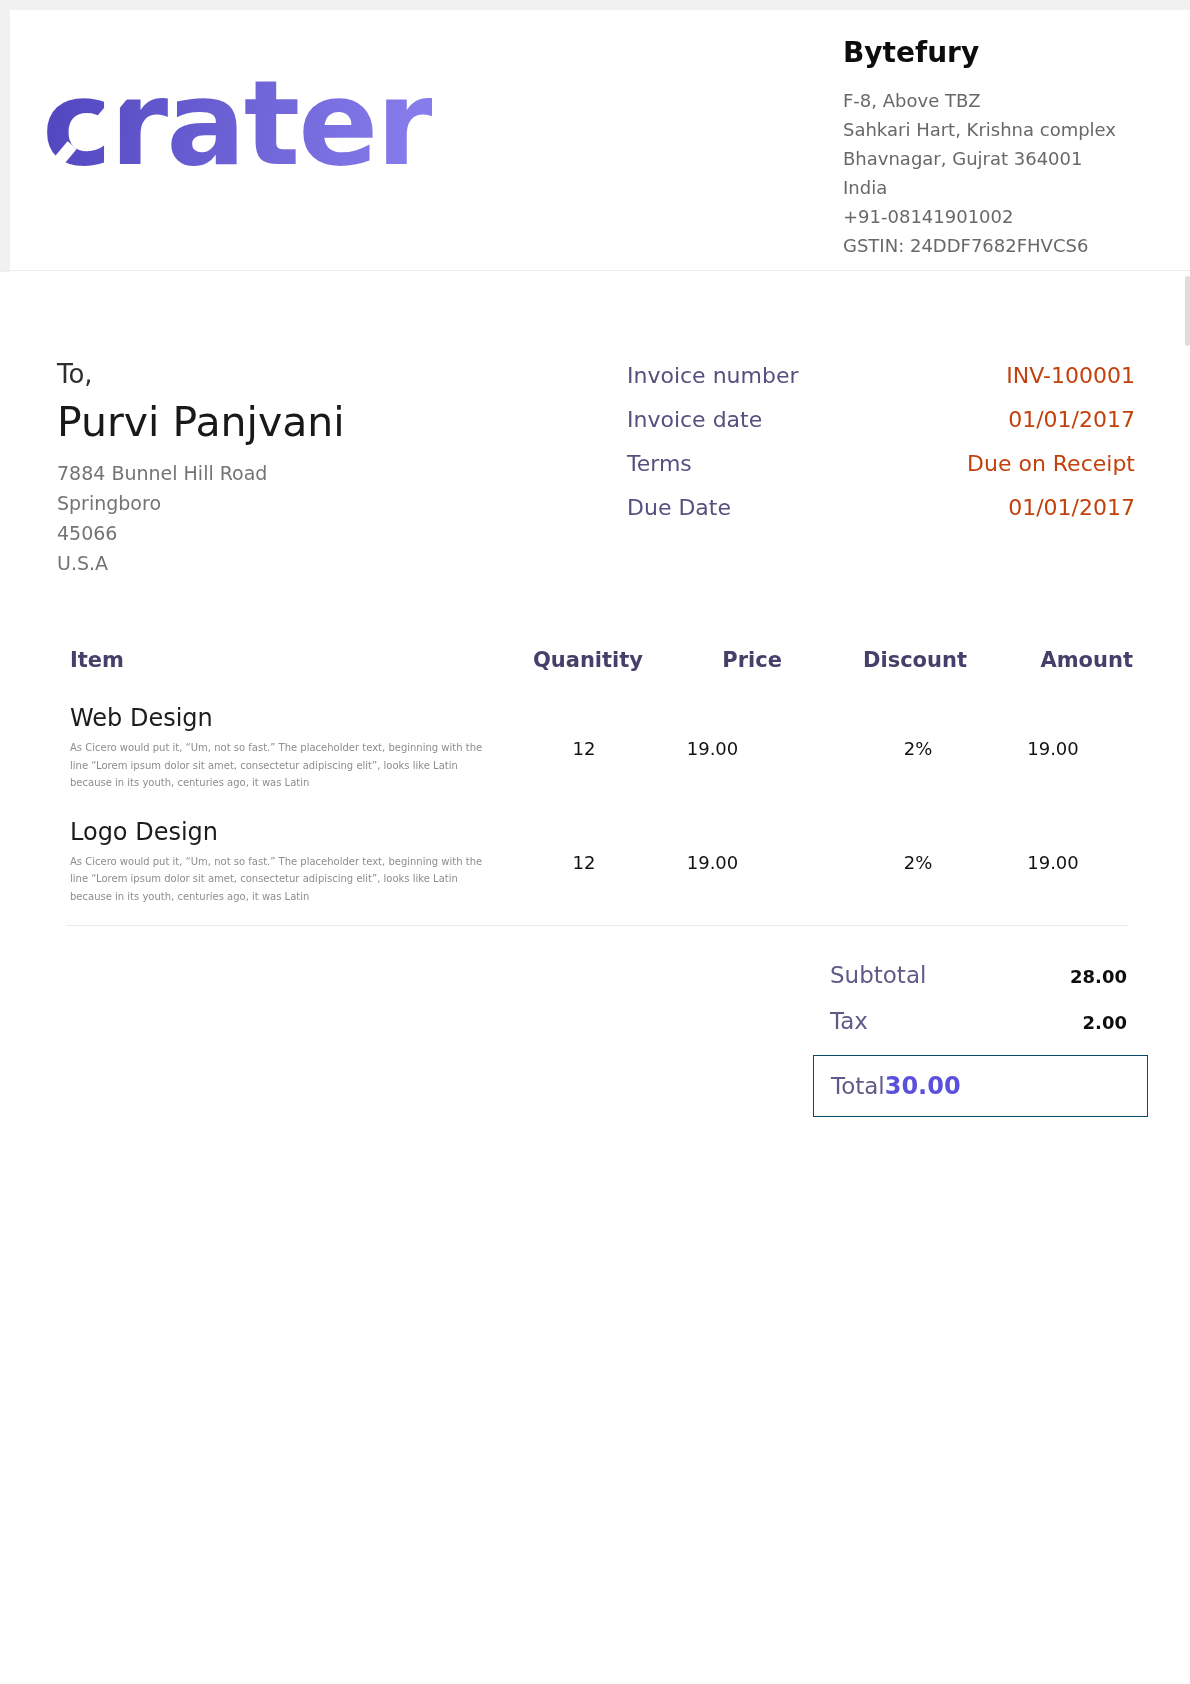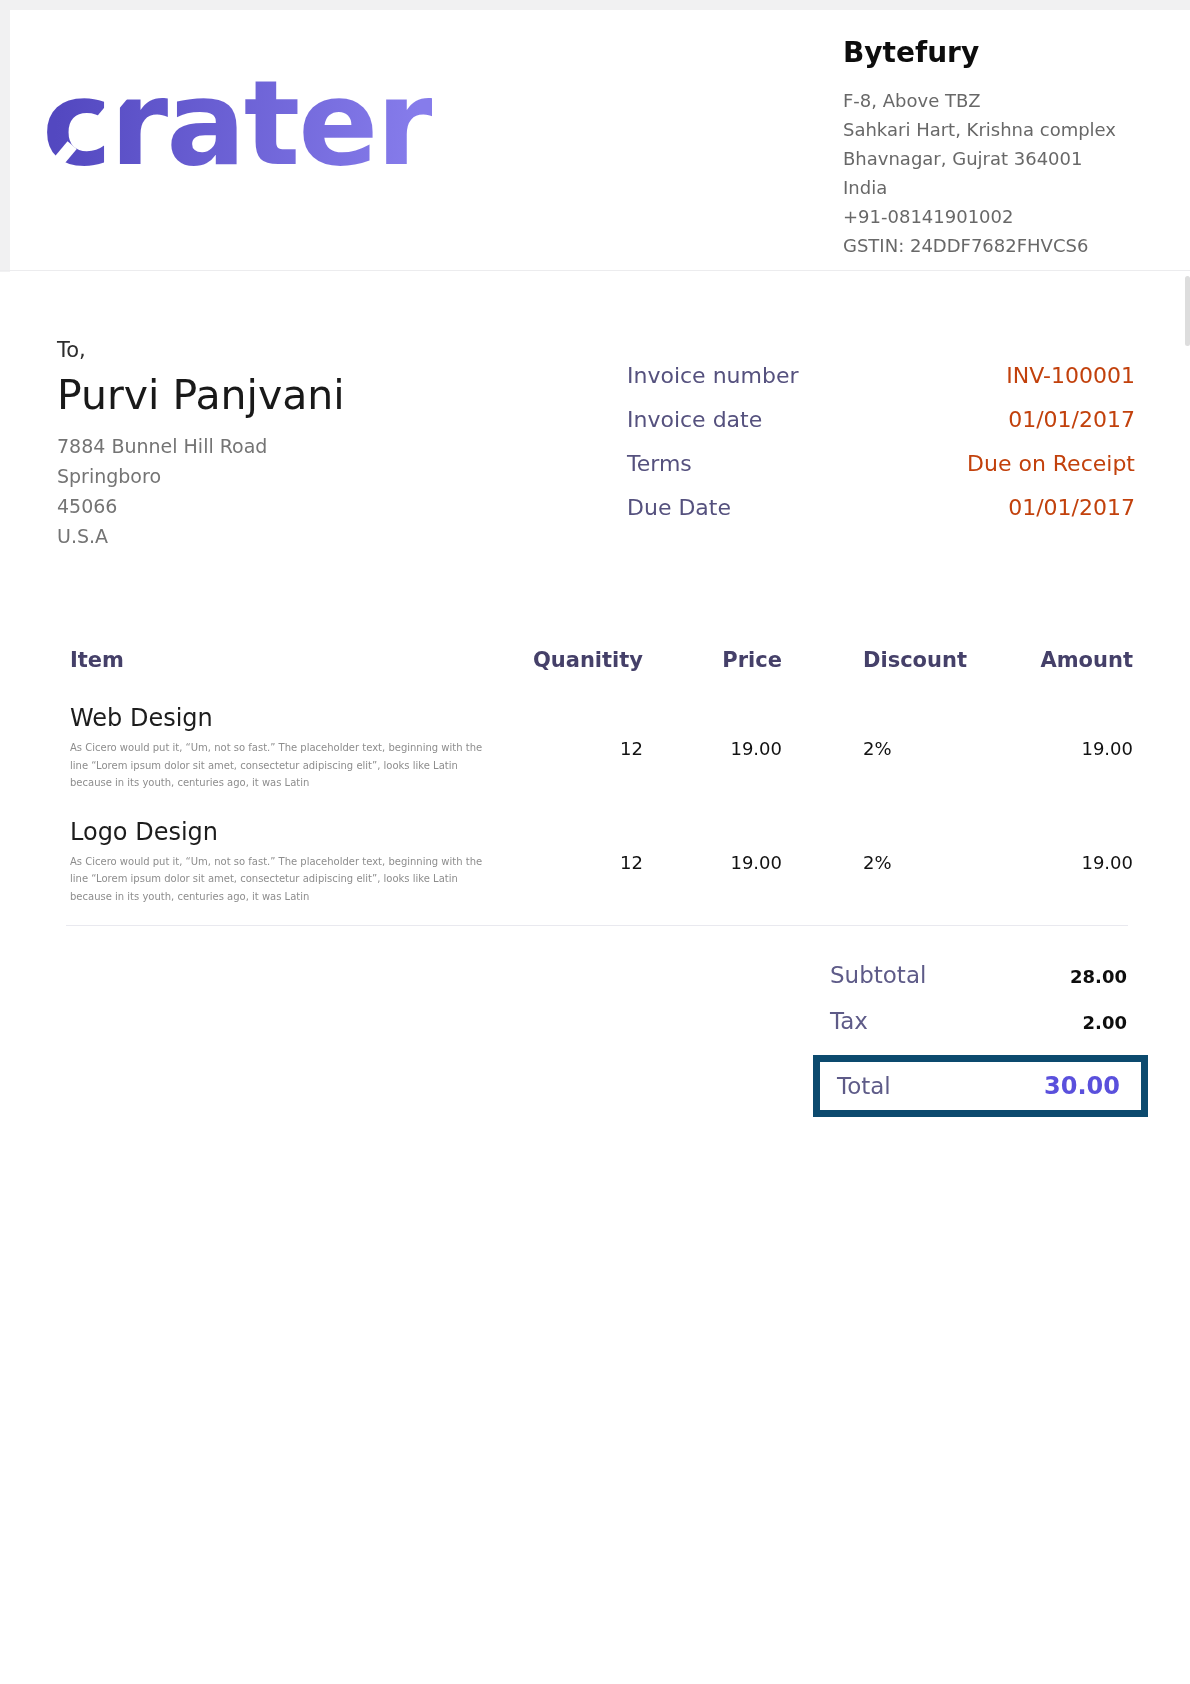--- a/index.html
+++ b/index.html
@@ -25,52 +25,52 @@
   .logo-cut.c1{left:94px;top:97px;width:44px;height:12px;}
   .logo-cut.c2{left:36px;top:156px;width:44px;height:12px;}
 
   
   .company{position:absolute;left:843px;top:36px;}
   .company-name{font-size:28px;font-weight:800;color:#0d0d0d;margin-bottom:17px;}
   .company-line{font-size:18px;color:#686868;line-height:29px;}
 
   
   .bill-to{position:absolute;left:57px;top:338px;}
-  .to-label{font-size:21px;color:#2d2d2d;}
+  .to-label{font-size:26px;color:#2d2d2d;margin-top:21px;}
   .to-name{font-size:41px;color:#191919;margin-top:9px;margin-bottom:12px;}
   .to-line{font-size:19px;color:#747474;line-height:30px;}
 
   
   .meta{position:absolute;left:627px;top:362px;width:508px;}
   .meta-row{display:flex;justify-content:space-between;align-items:center;margin-bottom:17px;height:27px;}
   .meta-label{font-size:22px;color:#55517e;}
   .meta-value{font-size:22px;color:#c2410c;font-weight:500;}
 
   
   .table{position:absolute;left:70px;top:648px;width:1063px;}
   .tgrid{display:grid;grid-template-columns:455px 118px 139px 191px 160px;}
   .th{font-size:21px;font-weight:700;color:#454069;}
   .c-right{text-align:right;}
   .c-disc{text-align:left;padding-left:81px;box-sizing:border-box;}
   .item-row{margin-top:32px;}
   .item-row.second{margin-top:26px;}
   .item-name{font-size:24px;color:#1c1c1c;margin-bottom:7px;}
   .item-desc{font-size:10px;line-height:17.5px;color:#8d8d8d;width:432px;}
-  .num{font-size:18px;color:#121212;padding-top:34px;}
+  .num{font-size:18px;color:#121212;padding-top:34px;text-align:center;}
 
   
   .items-end-divider{position:absolute;left:66px;top:925px;width:1062px;height:1px;background:#e9e9ef;}
   .totals{position:absolute;left:813px;top:962px;width:314px;}
   .totals-row{display:flex;justify-content:space-between;align-items:baseline;padding-left:17px;margin-bottom:18px;height:28px;gap:40px;}
   .totals-label{font-size:23px;color:#5e5b88;}
   .totals-value{font-size:18px;font-weight:700;color:#0e0e0e;}
   .total-box{
     position:absolute;left:813px;top:1055px;width:335px;height:62px;
-    border:7px solid #0c4a6e;box-sizing:border-box;background:#fff;
-    display:flex;align-items:center;justify-content:space-between;
+    border:1px solid #0c4a6e;box-sizing:border-box;background:#fff;
+    display:flex;align-items:center;justify-content:flex-start;
     padding:0 21px 0 17px;
   }
   .total-box .totals-label{font-size:23px;}
   .grand-total{font-size:24px;font-weight:700;color:#5a50dc;}
 </style>
 </head>
 <body>
 
 <div id="page">
 

